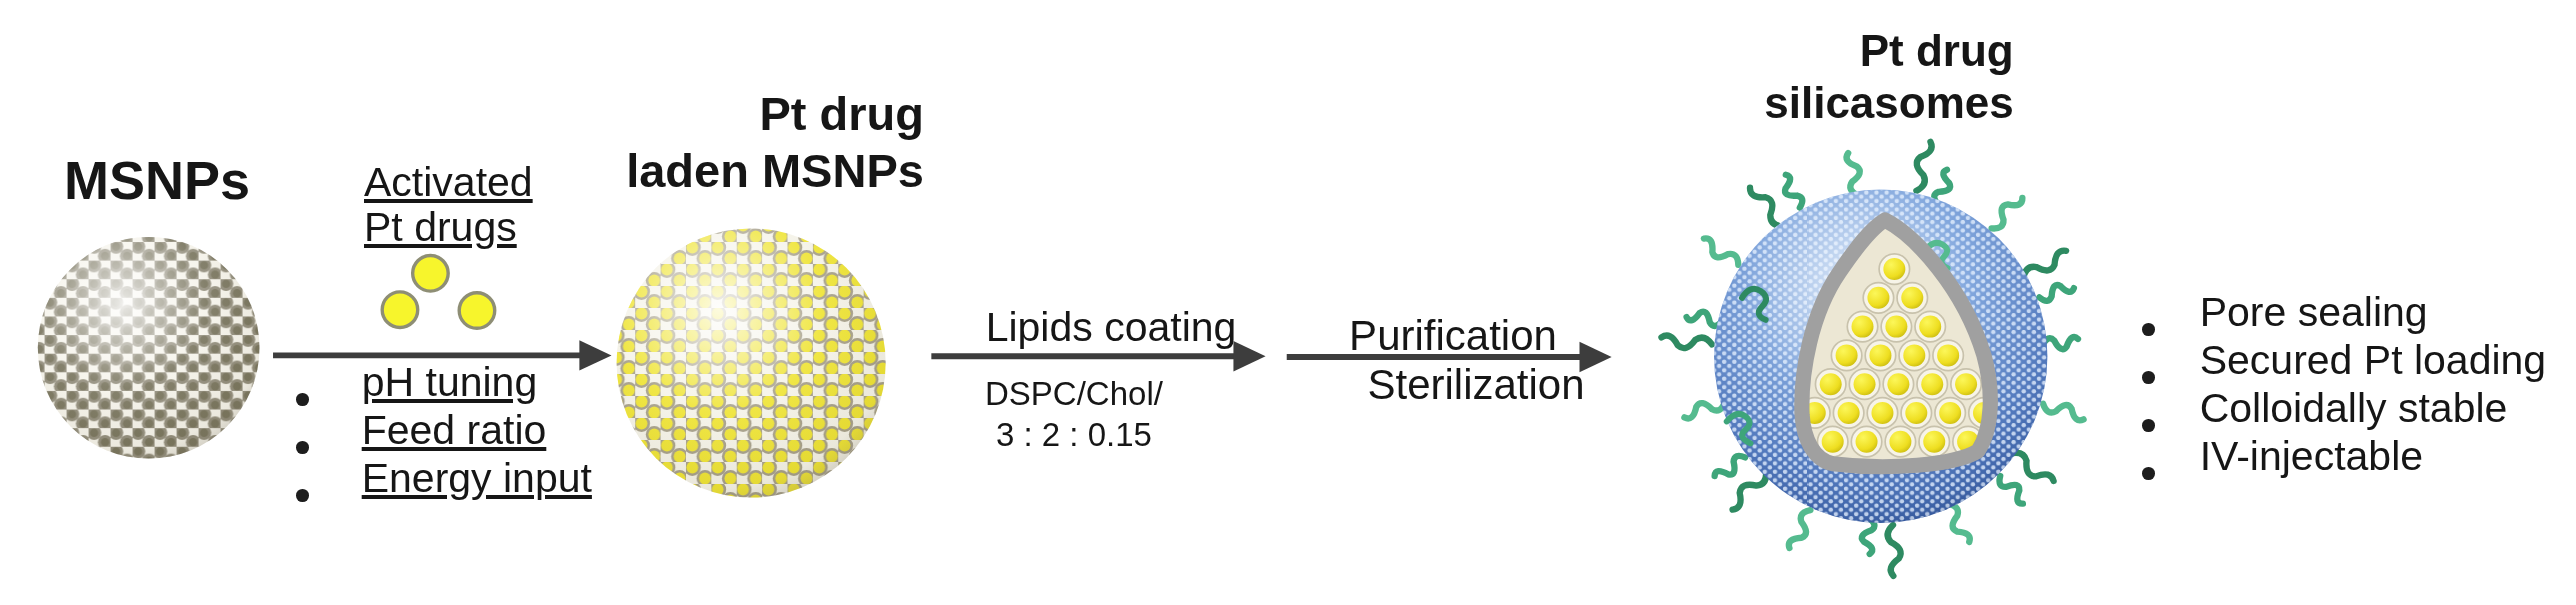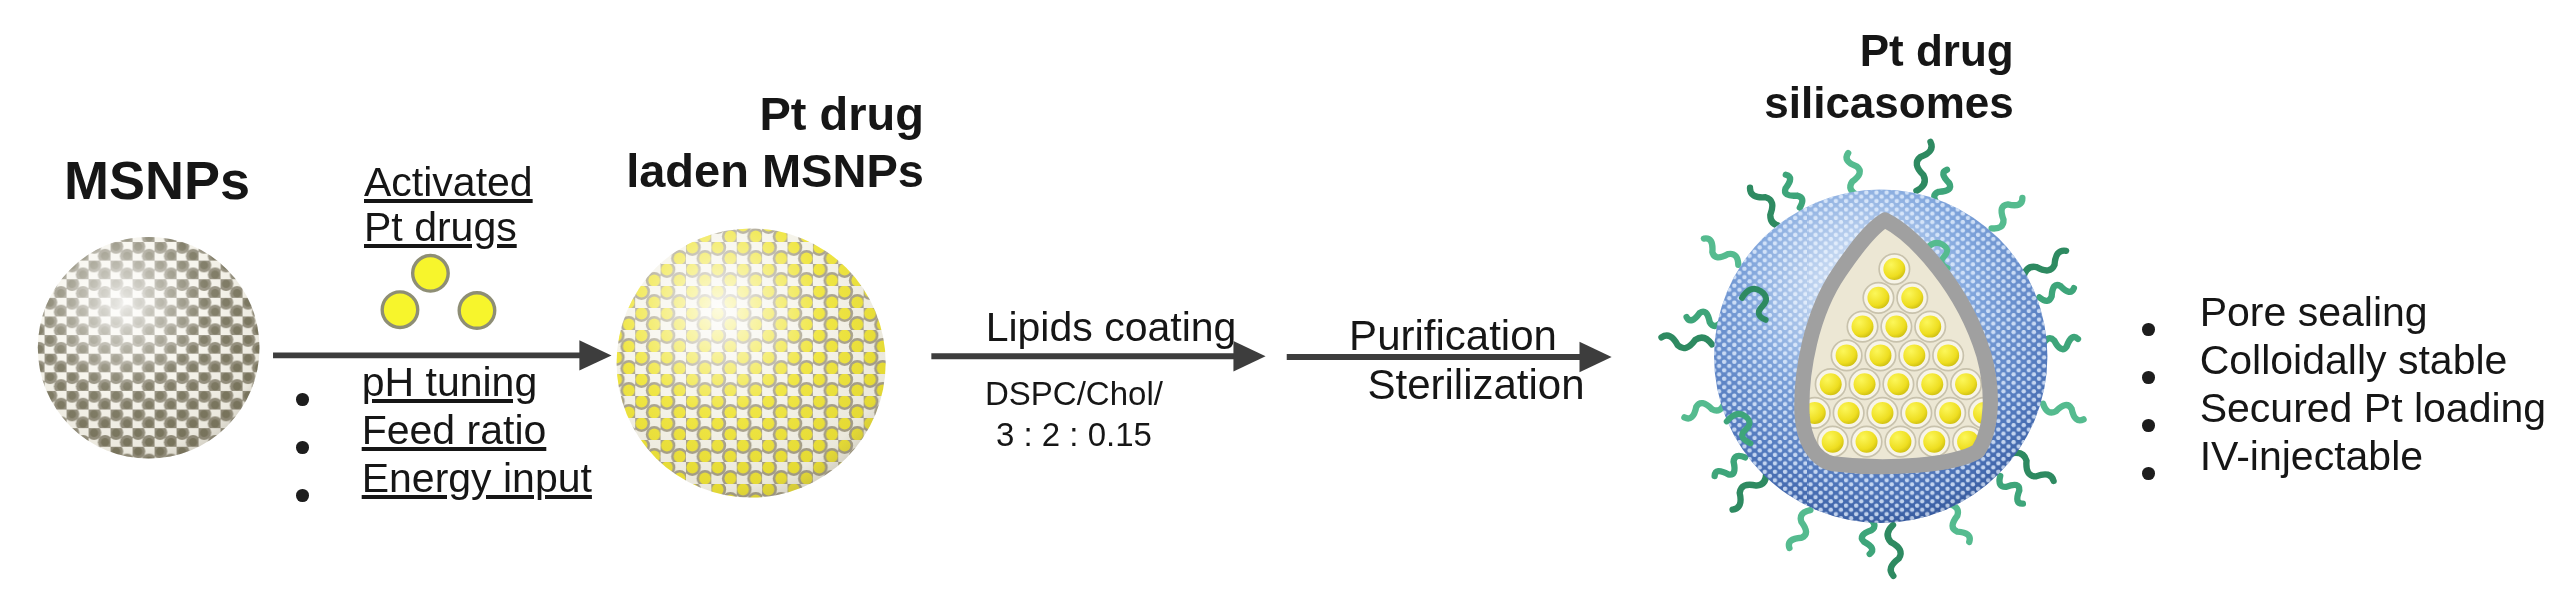--- a/index.html
+++ b/index.html
@@ -245,24 +245,24 @@
   <div>silicasomes</div>
 </div>
 
 <div class="abs blist" id="list2">
   <div class="brow">
       <span class="dot"></span>
       <span>Pore sealing</span>
     </div>
   <div class="brow">
       <span class="dot"></span>
+      <span>Secured Pt loading</span>
+    </div>
+  <div class="brow">
+      <span class="dot"></span>
       <span>Colloidally stable</span>
     </div>
   <div class="brow">
       <span class="dot"></span>
-      <span>Secured Pt loading</span>
-    </div>
-  <div class="brow">
-      <span class="dot"></span>
       <span>IV-injectable</span>
     </div>
 </div>
 
 
 </body></html>

